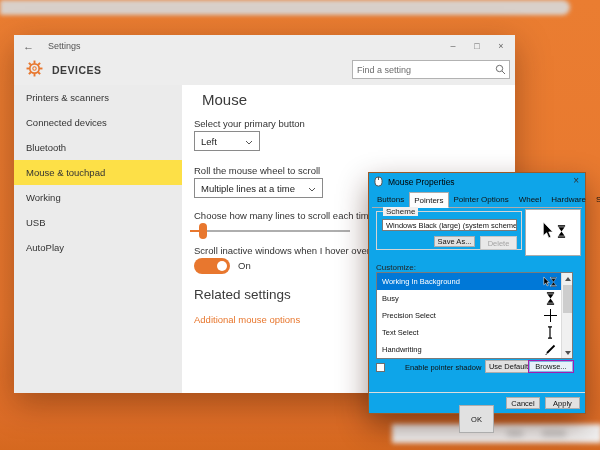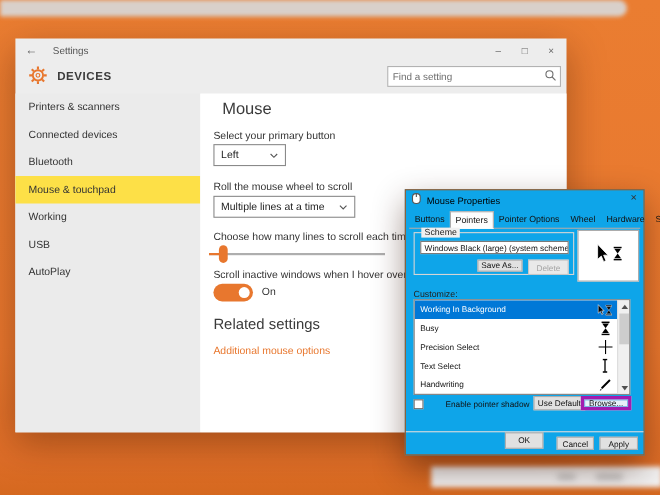--- a/index.html
+++ b/index.html
@@ -55,21 +55,21 @@
   .d-title { margin-left:5px; font-size:8.5px; color:#000; }
   .d-close { position:absolute; right:6px; top:2px; font-size:10px; color:#333; }
   .tab-row { position:absolute; left:3px; top:19px; right:3px; height:16px; display:flex; align-items:flex-end; border-bottom:1px solid #acacac; }
   .tab { font-size:8px; color:#111; padding:2px 4px 2px; border:1px solid transparent; white-space:nowrap; }
   .tab.active { background:#fdfdfd; border-color:#acacac; border-bottom-color:#fdfdfd; margin-bottom:-1px; padding-top:3px; }
   .groupbox { position:absolute; left:7px; top:38px; width:146px; height:39px; border:1px solid #d5d5d5; }
   .groupbox-label { position:absolute; left:6px; top:-5px; background:#f0f0f0; padding:0 3px; font-size:8px; color:#222; }
   .combo { position:absolute; left:5px; top:7px; width:135px; height:12px; background:#fff; border:1px solid #7a7a7a; display:flex; align-items:center; justify-content:space-between; font-size:7.5px; padding:0 3px; color:#111; white-space:nowrap; overflow:hidden; }
   .btn { position:absolute; background:#e1e1e1; border:1px solid #adadad; font-size:7.5px; color:#111; display:flex; align-items:center; justify-content:center; white-space:nowrap; }
   .btn.disabled { background:#e9e9e9; border-color:#c6c6c6; color:#a4a4a4; }
-  .btn.default { border:3px solid #a21caf; box-shadow:inset 0 0 0 1px #7fb7e5; background:#e7f0f9; }
+  .btn.default { border:1px solid #a21caf; box-shadow:inset 0 0 0 1px #7fb7e5; background:#e7f0f9; }
   .preview-box { position:absolute; left:156px; top:36px; width:56px; height:47px; background:#fff; border:1px solid #acacac; display:flex; align-items:center; justify-content:center; gap:3px; }
   .customize-label { position:absolute; left:7px; top:90px; font-size:8px; color:#222; }
   .pointer-list { position:absolute; left:7px; top:99px; width:197px; height:87px; background:#fff; border:1px solid #7a7a7a; overflow:hidden; }
   .p-row { height:17px; display:flex; align-items:center; padding:0 3px 0 5px; font-size:7.5px; color:#111; margin-right:11px; }
   .p-row.selected { background:#0078d7; color:#fff; }
   .p-row .p-label { flex:1; }
   .p-ico { width:16px; display:flex; justify-content:center; }
   .v-scrollbar { position:absolute; right:0; top:0; bottom:0; width:11px; background:#f0f0f0; border-left:1px solid #dcdcdc; }
   .sb-arrow { position:absolute; left:0; width:11px; height:11px; display:flex; align-items:center; justify-content:center; }
   .tri-up { width:0; height:0; border-left:3px solid transparent; border-right:3px solid transparent; border-bottom:4px solid #505050; }
@@ -286,16 +286,16 @@
         </div>
     </div>
   </div>
 
   <div class="checkbox"></div>
   <div class="checkbox-label">Enable pointer shadow</div>
   <div class="btn" style="left:116px;top:187px;width:47px;height:13px">Use Default</div>
   <div class="btn default" style="left:159px;top:187px;width:46px;height:13px">Browse...</div>
 
   <div class="d-footer-line"></div>
-  <div class="btn" style="left:90px;top:220px;width:35px;height:15px">OK</div>
+  <div class="btn" style="left:90px;top:232px;width:35px;height:28px">OK</div>
   <div class="btn" style="left:137px;top:224px;width:34px;height:12px">Cancel</div>
   <div class="btn" style="left:176px;top:224px;width:35px;height:12px">Apply</div>
 </div>
 
 </body></html>

